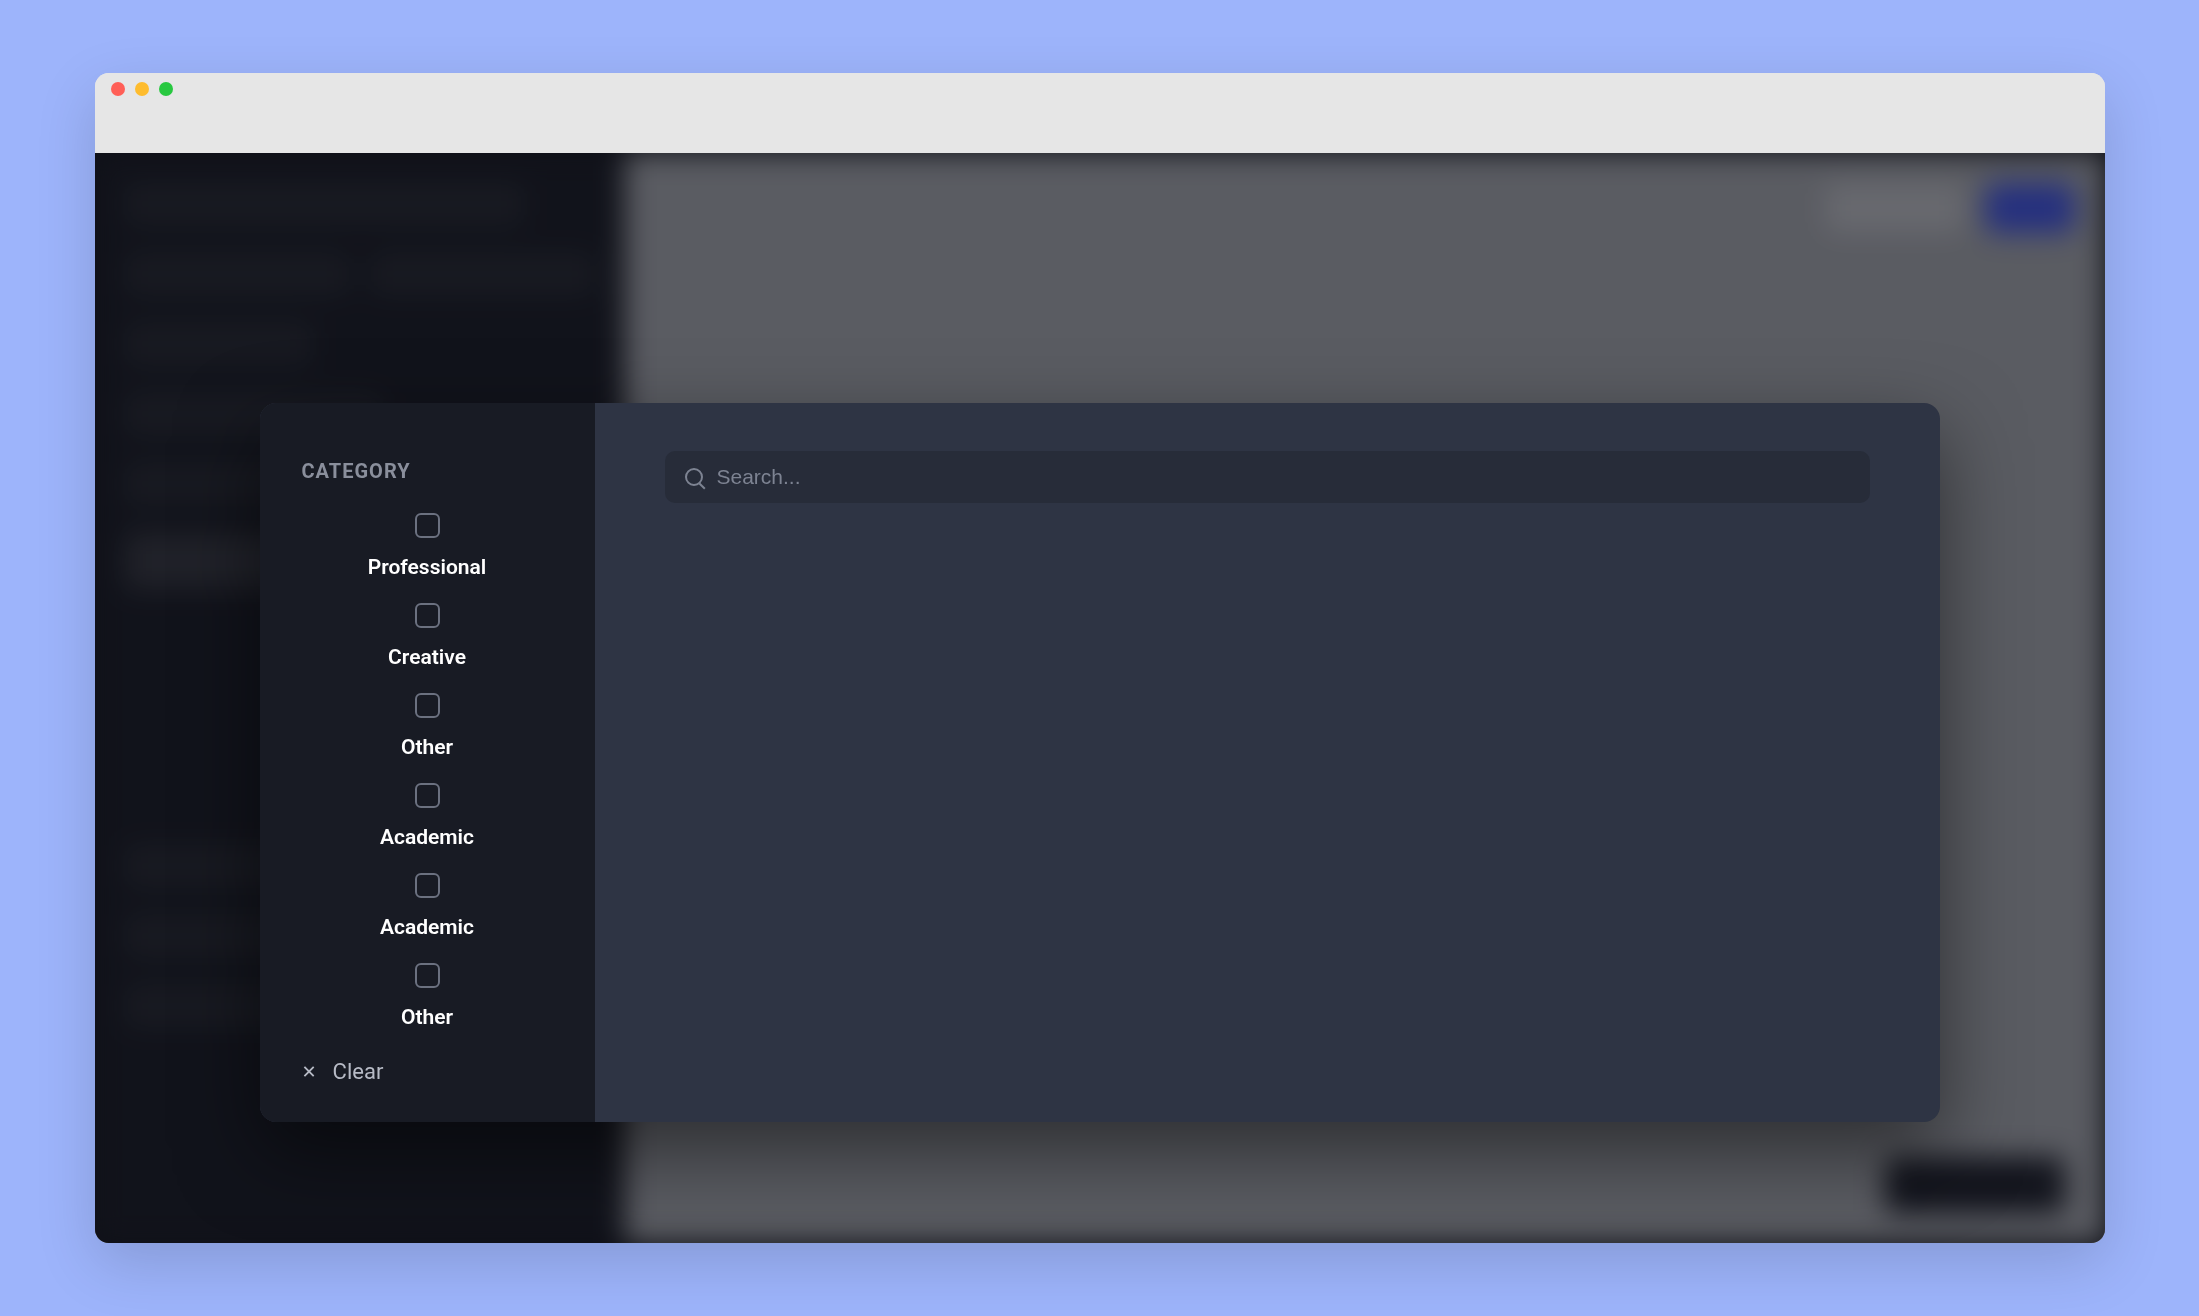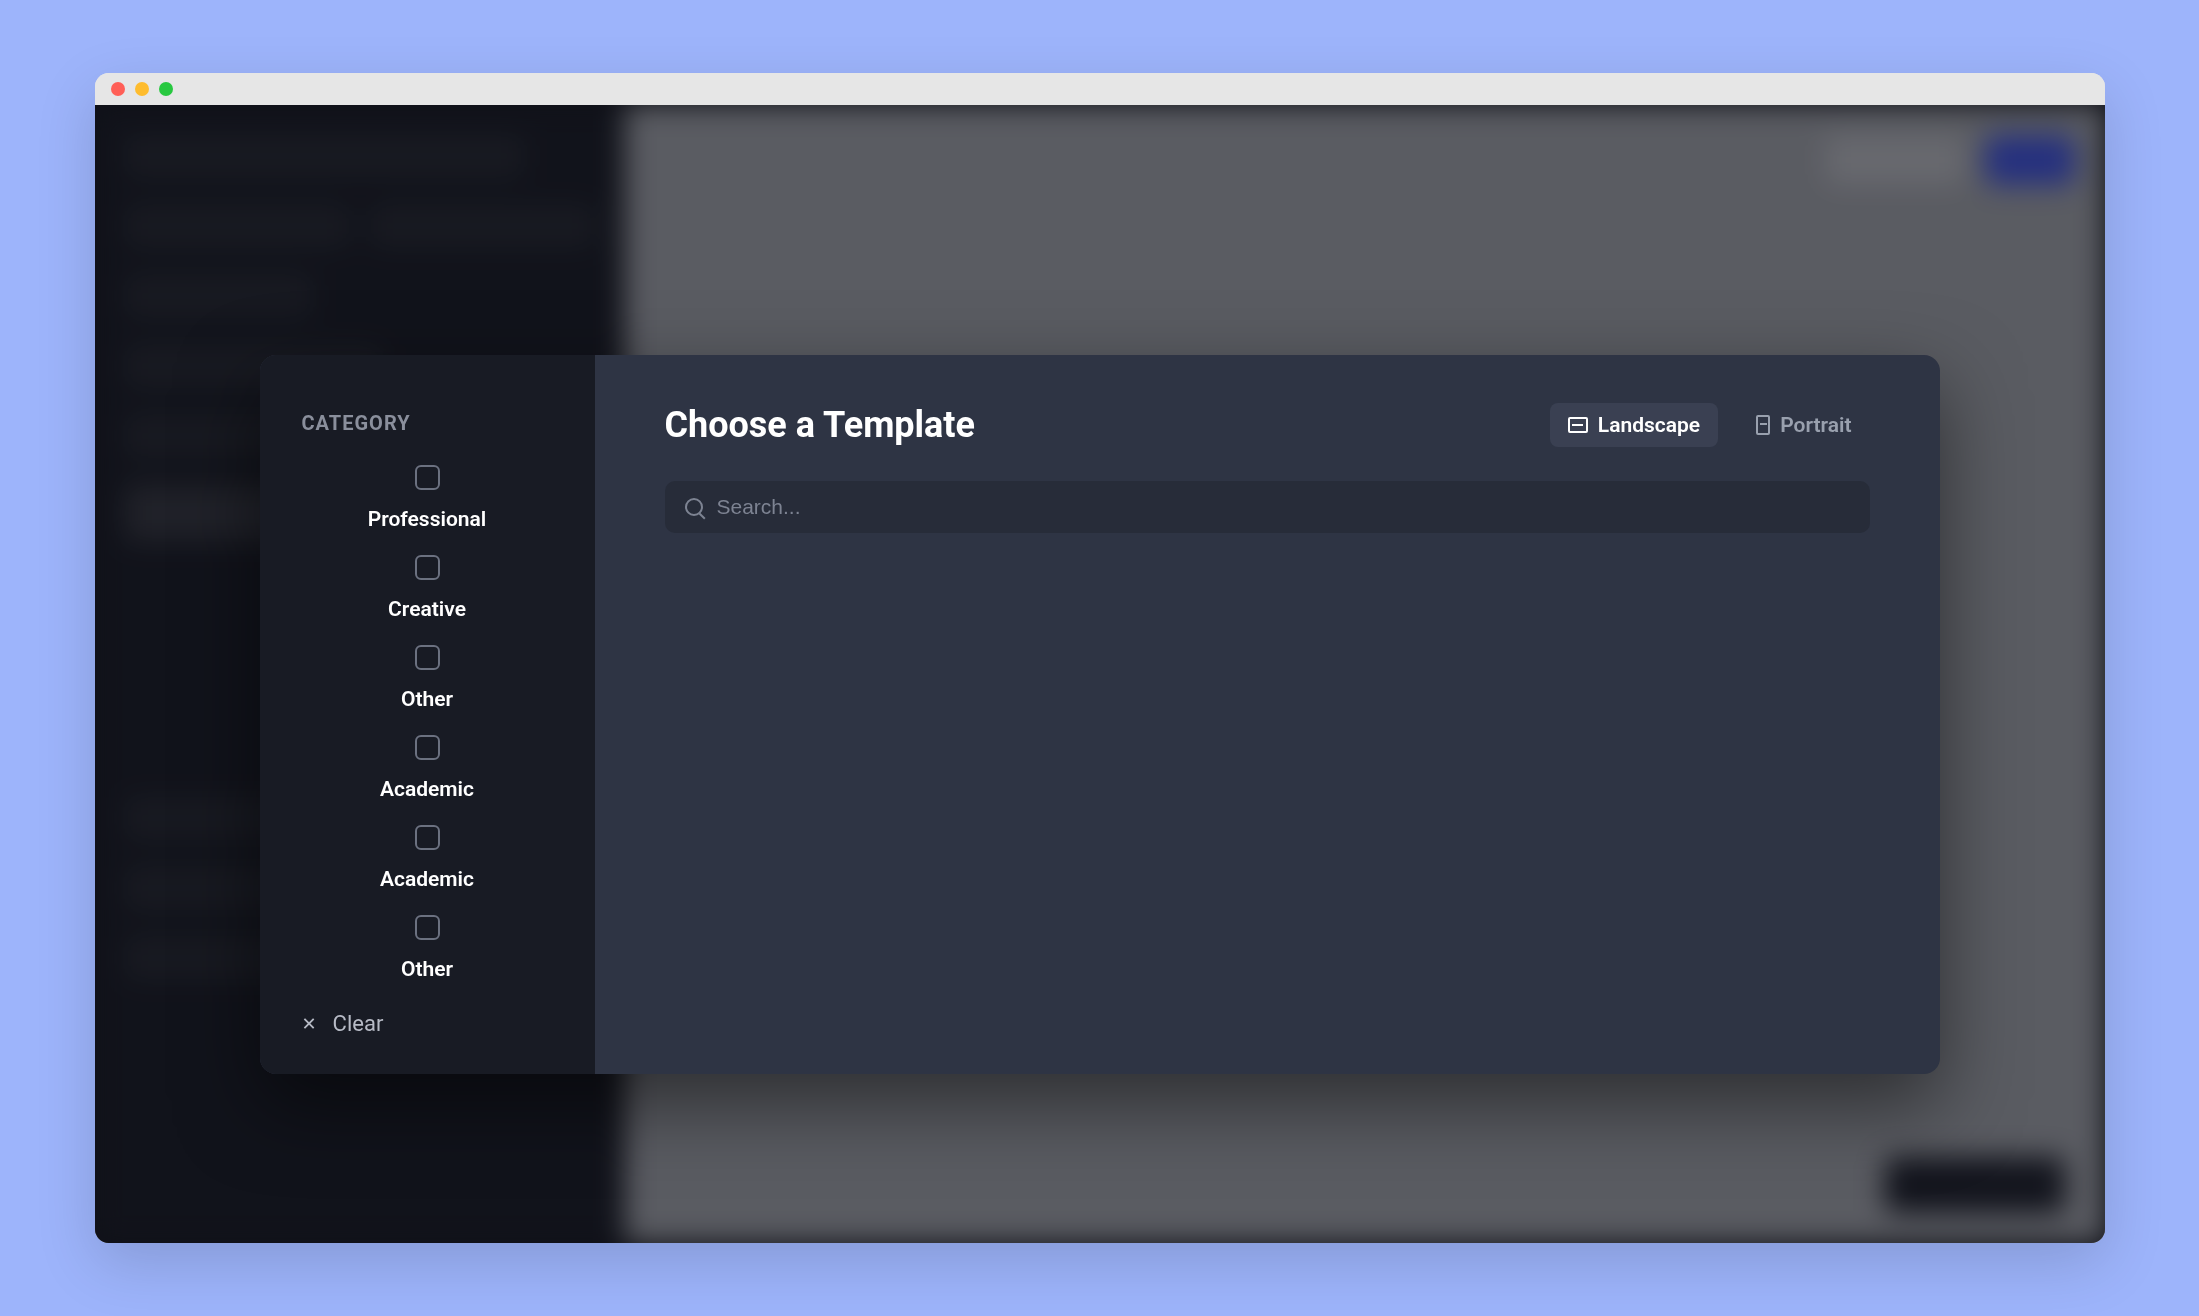--- a/index.html
+++ b/index.html
@@ -15,20 +15,21 @@
   }
   .app-frame {
     width: 2010px;
     height: 1170px;
     background: #e6e6e6;
     border-radius: 14px;
     overflow: hidden;
     box-shadow: 0 20px 60px rgba(0,0,0,0.15);
     display: flex;
     flex-direction: column;
+    gap: 48px;
   }
   .titlebar {
     height: 32px;
     background: #e6e6e6;
     display: flex;
     align-items: center;
     padding-left: 16px;
     gap: 10px;
     flex-shrink: 0;
   }
@@ -364,33 +365,20 @@
             <span>Other</span>
           </label>
         </div>
         <div class="clear-row">
           <span class="clear-x">✕</span>
           <span>Clear</span>
         </div>
       </div>
 
       <div class="modal-main">
-        <div class="modal-header">
-          <div class="modal-title">Choose a Template</div>
-          <div class="orient-toggle">
-            <div class="orient-btn active">
-              <span class="orient-icon"></span>
-              <span>Landscape</span>
-            </div>
-            <div class="orient-btn">
-              <span class="orient-icon portrait"></span>
-              <span>Portrait</span>
-            </div>
-          </div>
-        </div>
 
         <div class="search-bar">
           <span class="search-icon"></span>
           <input class="search-input" type="text" placeholder="Search..." style="">
         </div>
 
       </div>
     </div>
 
   </div>

